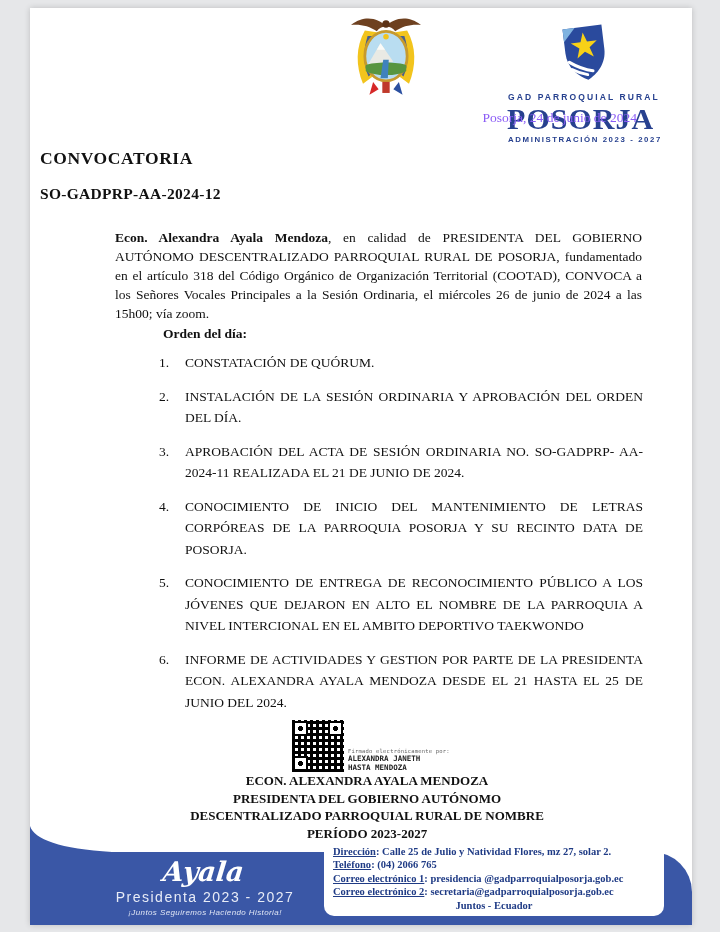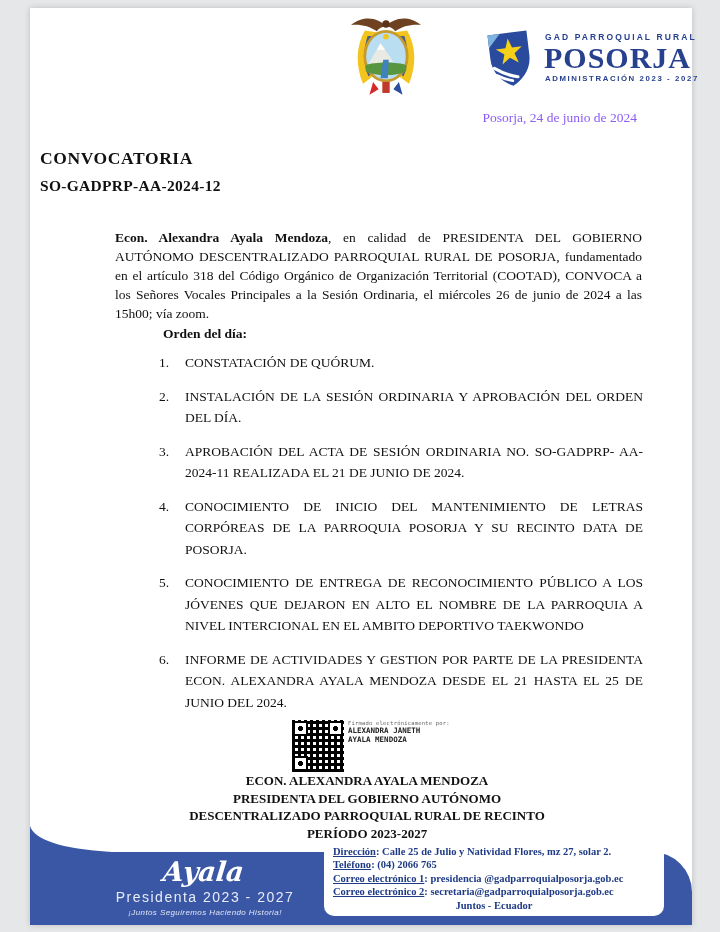--- a/index.html
+++ b/index.html
@@ -2,41 +2,41 @@
 <html><head>
 <meta charset="utf-8">
 <style>
   html,body{margin:0;padding:0;}
   body{background:#e6e7e9;font-family:"Liberation Serif",serif;-webkit-font-smoothing:antialiased;}
   .stage{position:relative;width:720px;height:932px;background:#e6e7e9;overflow:hidden;}
   .page{position:absolute;left:30px;top:8px;width:662px;height:917px;background:#ffffff;box-shadow:0 0 6px rgba(0,0,0,.18);}
 
   
   .coat{position:absolute;left:300px;top:4px;width:112px;height:92px;}
-  .logo{position:absolute;left:452px;top:10px;width:206px;height:80px;display:flex;align-items:center;gap:7px;background:#fff;}
+  .logo{position:absolute;left:452px;top:10px;width:206px;height:80px;display:flex;align-items:center;gap:7px;background:#fff;flex-direction:column;}
   .logo-shield{width:56px;height:68px;flex:0 0 auto;}
   .logo-text{display:flex;flex-direction:column;line-height:1;color:#27418f;}
   .logo-top{font-family:"Liberation Sans",sans-serif;font-size:8.5px;font-weight:bold;letter-spacing:2.1px;margin-bottom:2px;white-space:nowrap;}
   .logo-name{font-family:"Liberation Serif",serif;font-size:30px;font-weight:bold;letter-spacing:1px;margin:0 0 2px -1px;white-space:nowrap;}
   .logo-bottom{font-family:"Liberation Sans",sans-serif;font-size:7.8px;font-weight:bold;letter-spacing:1.6px;white-space:nowrap;}
 
   
   .dateline{position:absolute;top:102px;right:55px;font-size:13.5px;color:#8b5cf6;}
   .titleblock{position:absolute;top:140px;left:0;width:100%;text-align:left;transform:translateX(10px);color:#111;}
   .title{font-size:17.5px;font-weight:bold;letter-spacing:.6px;}
-  .subtitle{font-size:15.5px;font-weight:bold;letter-spacing:.3px;margin-top:8px;}
+  .subtitle{font-size:15.5px;font-weight:bold;letter-spacing:.3px;margin-top:16px;}
   .para{position:absolute;left:85px;top:206px;width:527px;font-size:13.5px;line-height:19px;text-align:justify;color:#111;}
   .para b{font-weight:bold;}
   .agenda-head{position:absolute;left:133px;top:318px;font-size:13.5px;font-weight:bold;color:#111;}
   .agenda{position:absolute;left:155px;top:344px;width:458px;margin:0;padding:0;list-style:none;color:#111;}
   .agenda li{position:relative;font-size:13.5px;line-height:21.5px;text-align:justify;margin-bottom:12px;}
   .agenda li .num{position:absolute;left:-26px;top:0;}
 
   
-  .stamp{position:absolute;left:262px;top:712px;display:flex;align-items:flex-start;gap:4px;}
+  .stamp{position:absolute;left:262px;top:712px;display:flex;align-items:flex-end;gap:4px;}
   .qr{position:relative;width:52px;height:52px;background:
       repeating-linear-gradient(0deg,#000 0 3px,transparent 3px 6px),
       repeating-linear-gradient(90deg,#000 0 3px,#fff 3px 6px);outline:2px solid #fff;}
   .qr::before,.qr::after,.qr .fm{content:"";position:absolute;width:11px;height:11px;border:2px solid #000;
       background:radial-gradient(circle,#000 30%,#fff 32%);}
   .qr::before{left:1px;top:1px;}
   .qr::after{right:1px;top:1px;}
   .qr .fm{left:1px;bottom:1px;}
   .stamp-text{font-family:"DejaVu Sans Mono",monospace;color:#222;}
   .stamp-caption{font-size:5.5px;color:#666;letter-spacing:.2px;}
@@ -125,28 +125,28 @@
         <li><span class="num">6.</span><span>INFORME DE ACTIVIDADES Y GESTION POR PARTE DE LA PRESIDENTA ECON. ALEXANDRA AYALA MENDOZA DESDE EL 21 HASTA EL 25 DE JUNIO DEL 2024.</span></li>
       </ol>
 
     <div class="stamp">
       <div class="qr">
           <span class="fm"></span>
         </div>
       <div class="stamp-text">
         <div class="stamp-caption">Firmado electrónicamente por:</div>
         <div class="stamp-name">ALEXANDRA JANETH</div>
-        <div class="stamp-name">AYALA MENDOZA</div>
+        <div class="stamp-name">HASTA MENDOZA</div>
       </div>
     </div>
 
     <div class="sigblock">
         <div class="sig-line">ECON. ALEXANDRA AYALA MENDOZA</div>
         <div class="sig-line">PRESIDENTA DEL GOBIERNO AUTÓNOMO</div>
-        <div class="sig-line">DESCENTRALIZADO PARROQUIAL RURAL DE RECINTO</div>
+        <div class="sig-line">DESCENTRALIZADO PARROQUIAL RURAL DE NOMBRE</div>
         <div class="sig-line">PERÍODO 2023-2027</div>
       </div>
 
     <svg class="swoosh" viewBox="0 0 82 26">
       <path d="M0 0 C4 13 30 23 82 26 L0 26 Z" fill="#3a57a6"></path>
     </svg>
     <div class="band">
       <div class="script-block">
         <div class="script-name">Alexandra Ayala</div>
         <div class="script-sub">Presidenta 2023 - 2027</div>

